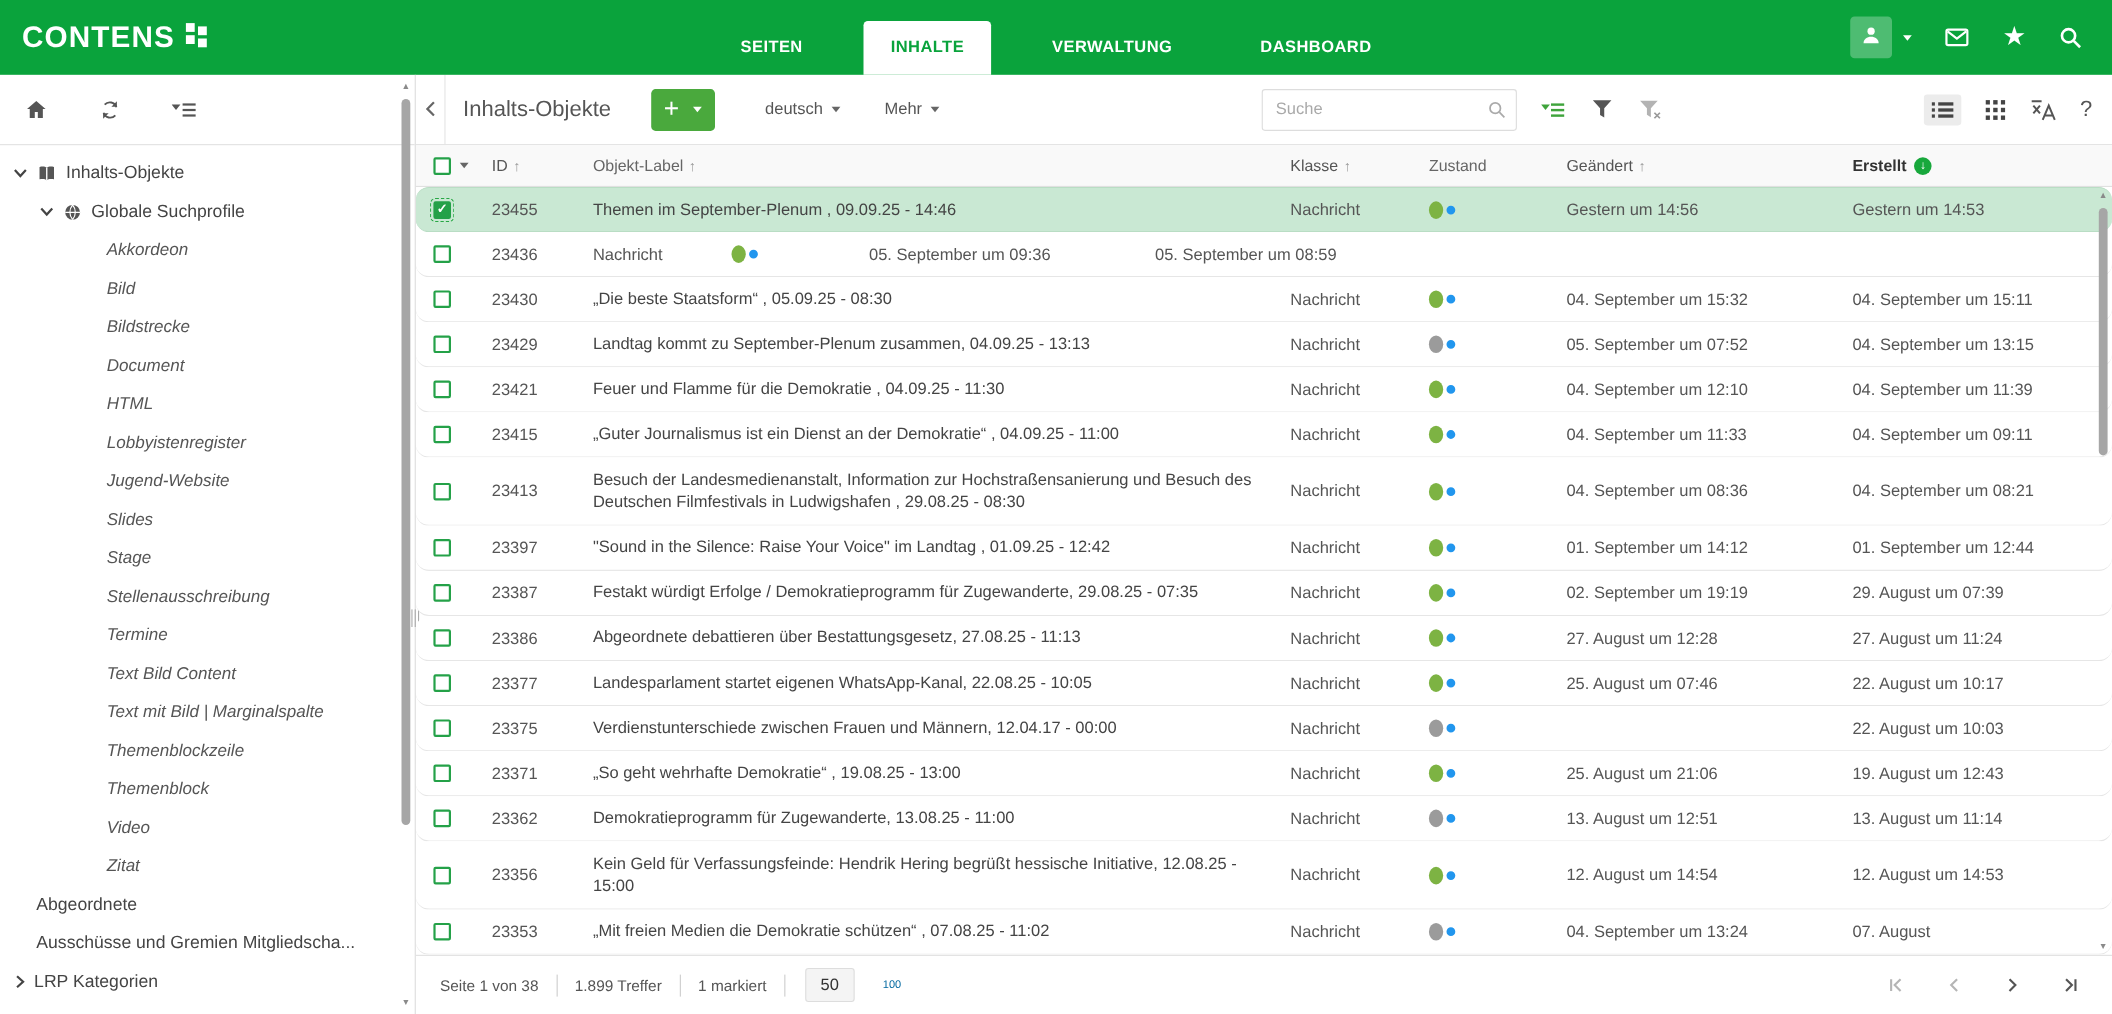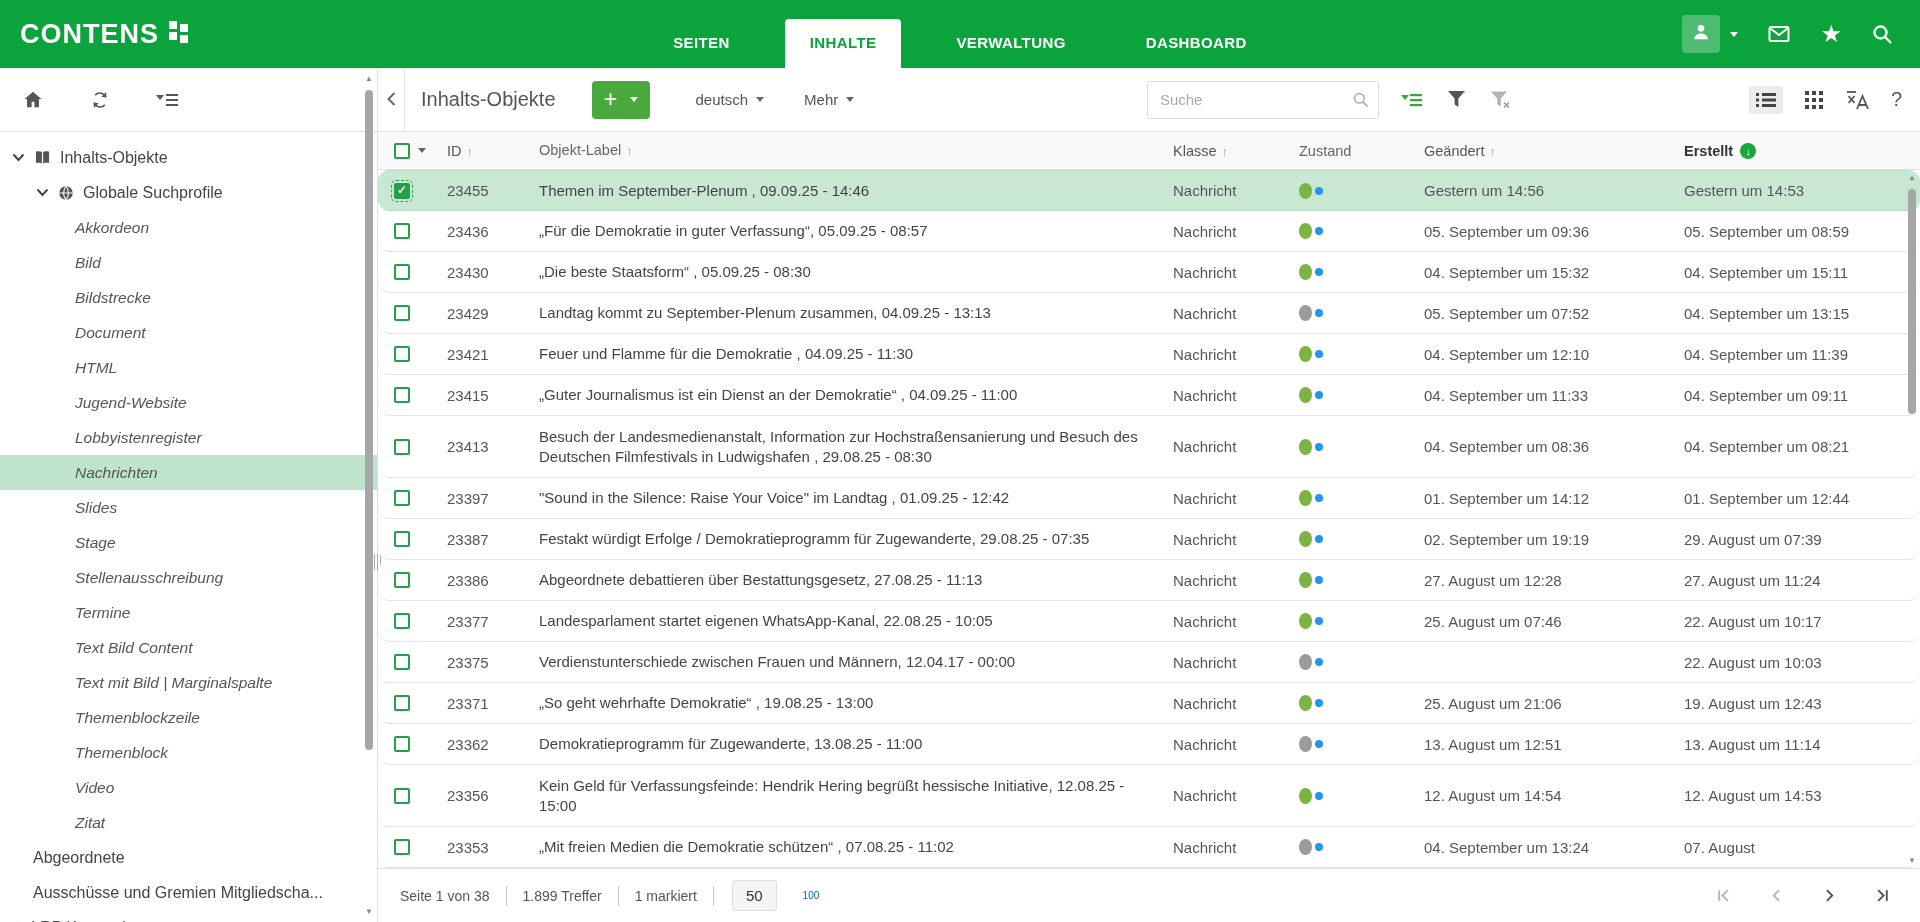--- a/index.html
+++ b/index.html
@@ -28,21 +28,21 @@
   
   .side-toolbar { height:64px; flex:0 0 64px; border-bottom:1px solid #e2e2e2; display:flex; align-items:center; padding-left:22px; gap:46px; }
   .icon-btn { display:inline-flex; align-items:center; justify-content:center; cursor:pointer; }
 
   
   .tree { flex:1; position:relative; overflow:hidden; padding-top:8px; }
   .tree-row { height:35px; display:flex; align-items:center; font-size:16px; color:#444; cursor:pointer; white-space:nowrap; }
   .tree-row .tico { display:inline-flex; margin-right:8px; }
   .tree-row.root { padding-left:12px; }
   .tree-row.group { padding-left:36px; }
-  .tree-row.profile { padding-left:75px; font-style:italic; font-size:15.5px; color:#555; }
+  .tree-row.profile { padding-left:97px; font-style:italic; font-size:15.5px; color:#555; }
   .tree-row.plain { padding-left:33px; }
   .tree-row.collapsed { padding-left:14px; }
   .tree-row.selected { background:#bfe4cc; }
   .side-scroll { position:absolute; top:6px; bottom:6px; right:2px; width:12px; }
   .scroll-arrow { position:absolute; left:0; width:12px; text-align:center; font-size:8px; color:#8a8a8a; }
   .side-scroll .thumb, .main-scroll .thumb { position:absolute; left:2px; width:8px; background:#a6a6a6; border-radius:4px; }
   .divider-grip { position:absolute; right:-4px; top:486px; display:flex; gap:2px; }
   .divider-grip i { width:1px; height:16px; background:#aaa; }
 
   
@@ -207,27 +207,24 @@
           <div class="tree-row profile">
             <span class="tree-label">Bildstrecke</span>
           </div>
           <div class="tree-row profile">
             <span class="tree-label">Document</span>
           </div>
           <div class="tree-row profile">
             <span class="tree-label">HTML</span>
           </div>
           <div class="tree-row profile">
+            <span class="tree-label">Lobbyistenregister</span>
+          </div>
+          <div class="tree-row profile">
             <span class="tree-label">Jugend-Website</span>
-          </div>
-          <div class="tree-row profile">
-            <span class="tree-label">Lobbyistenregister</span>
-          </div>
-          <div class="tree-row profile selected">
-            <span class="tree-label">Nachrichten</span>
           </div>
           <div class="tree-row profile">
             <span class="tree-label">Slides</span>
           </div>
           <div class="tree-row profile">
             <span class="tree-label">Stage</span>
           </div>
           <div class="tree-row profile">
             <span class="tree-label">Stellenausschreibung</span>
           </div>
@@ -397,21 +394,20 @@
       <span class="ring"></span>
     </div>
     <div class="c-mod">Gestern um 14:56</div>
     <div class="c-created">Gestern um 14:53</div>
   </div>
           <div class="trow">
     <div class="c-check">
               <span class="cb"></span>
             </div>
     <div class="c-id">23436</div>
-    <div class="c-label">„Für die Demokratie in guter Verfassung“, 05.09.25 - 08:57</div>
     <div class="c-klasse">Nachricht</div>
     <div class="c-state">
       <span class="dot"></span>
       <span class="ring"></span>
     </div>
     <div class="c-mod">05. September um 09:36</div>
     <div class="c-created">05. September um 08:59</div>
   </div>
           <div class="trow">
     <div class="c-check">

